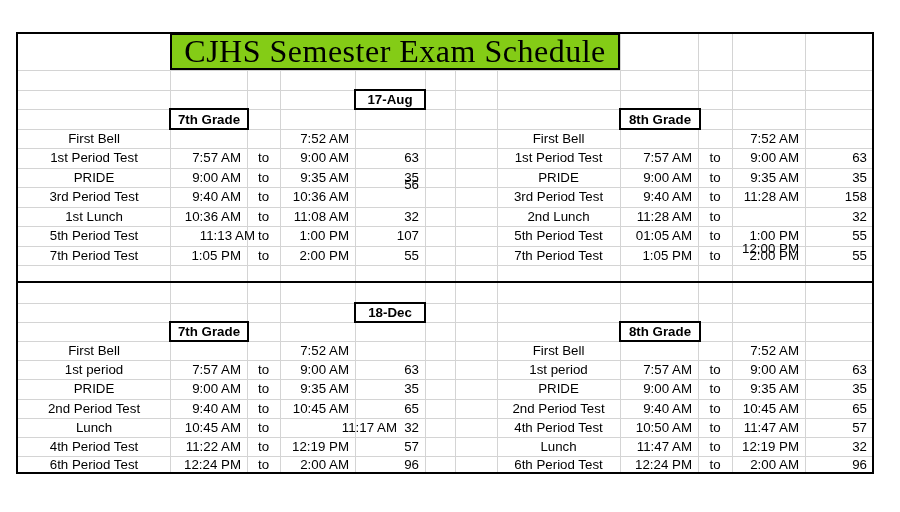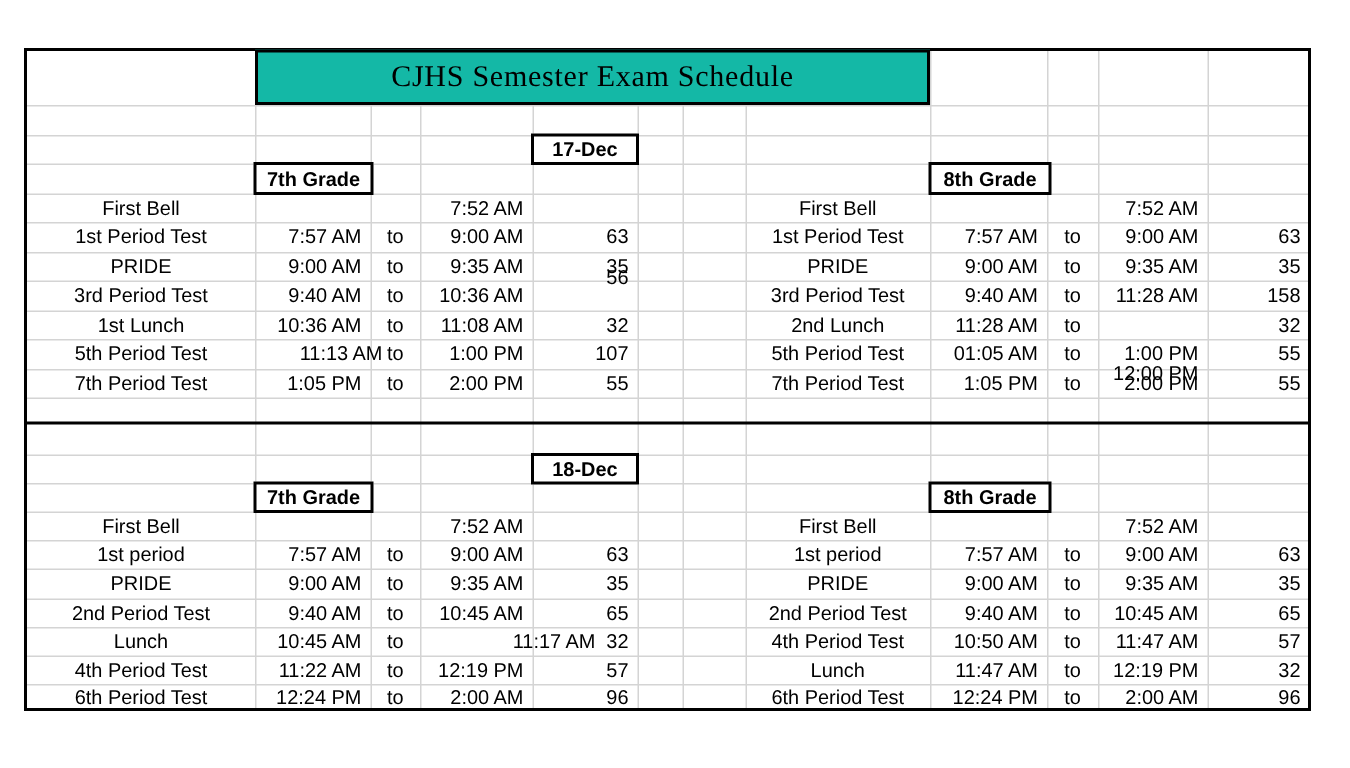--- a/index.html
+++ b/index.html
@@ -9,23 +9,23 @@
   }
   .sheet-border {
     position:absolute; left:16px; top:32px; width:858px; height:442px;
     border:2px solid #000; box-sizing:border-box; background:transparent; pointer-events:none;
   }
   .vline { position:absolute; top:34px; width:1px; height:439px; background:#d4d4d4; }
   .hline { position:absolute; left:18px; width:855px; height:1px; background:#d4d4d4; }
   .sep { position:absolute; left:17px; top:281px; width:856px; height:2px; background:#000; }
   .title-box {
     position:absolute; left:170px; top:33px; width:450px; height:37px;
-    border:2px solid #000; box-sizing:border-box; background:#14b8a6;
+    border:2px solid #000; box-sizing:border-box; background:#84cc16;
     display:flex; align-items:center; justify-content:center;
-    font-family:"Liberation Serif", serif; font-size:20px; letter-spacing:0.5px;
+    font-family:"Liberation Serif", serif; font-size:32px; letter-spacing:0.5px;
   }
   .hd {
     position:absolute; border:2px solid #000; box-sizing:border-box; background:#fff;
     display:flex; align-items:center; justify-content:center;
     font-weight:bold; font-size:13.3px;
   }
   .date0 { left:354px; top:89px;  width:72px; height:21px; }
   .g00   { left:169px; top:108px; width:80px; height:22px; }
   .g01   { left:619px; top:108px; width:82px; height:22px; }
   .date1 { left:354px; top:302px; width:72px; height:21px; }
@@ -75,21 +75,21 @@
       <div class="hline" style="top: 456px;"></div>
     </div>
   <div class="sep"></div>
   <div class="sheet-border"></div>
 
   <div class="title-box">
     <span>CJHS Semester Exam Schedule</span>
   </div>
 
   <div class="hd date0">
-    <span>17-Dec</span>
+    <span>17-Aug</span>
   </div>
   <div class="hd g00">
     <span>7th Grade</span>
   </div>
   <div class="hd g01">
     <span>8th Grade</span>
   </div>
   <div class="hd date1">
     <span>18-Dec</span>
   </div>

